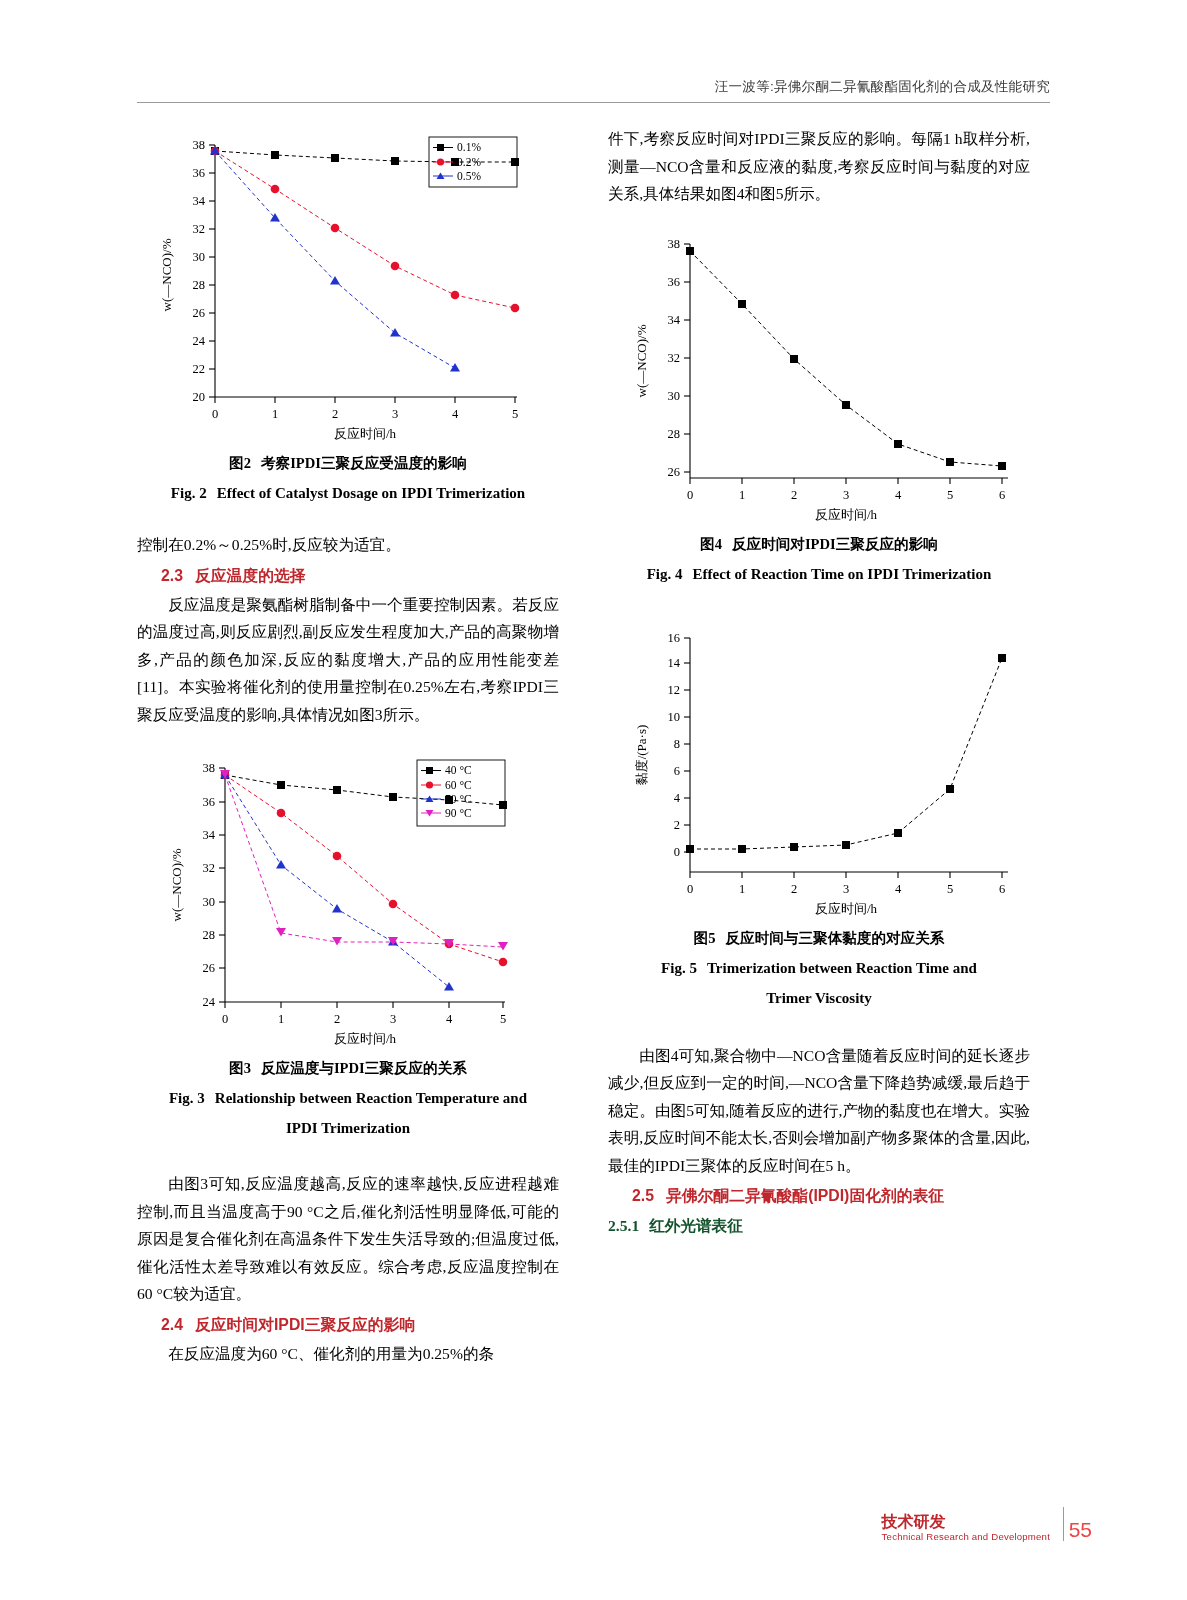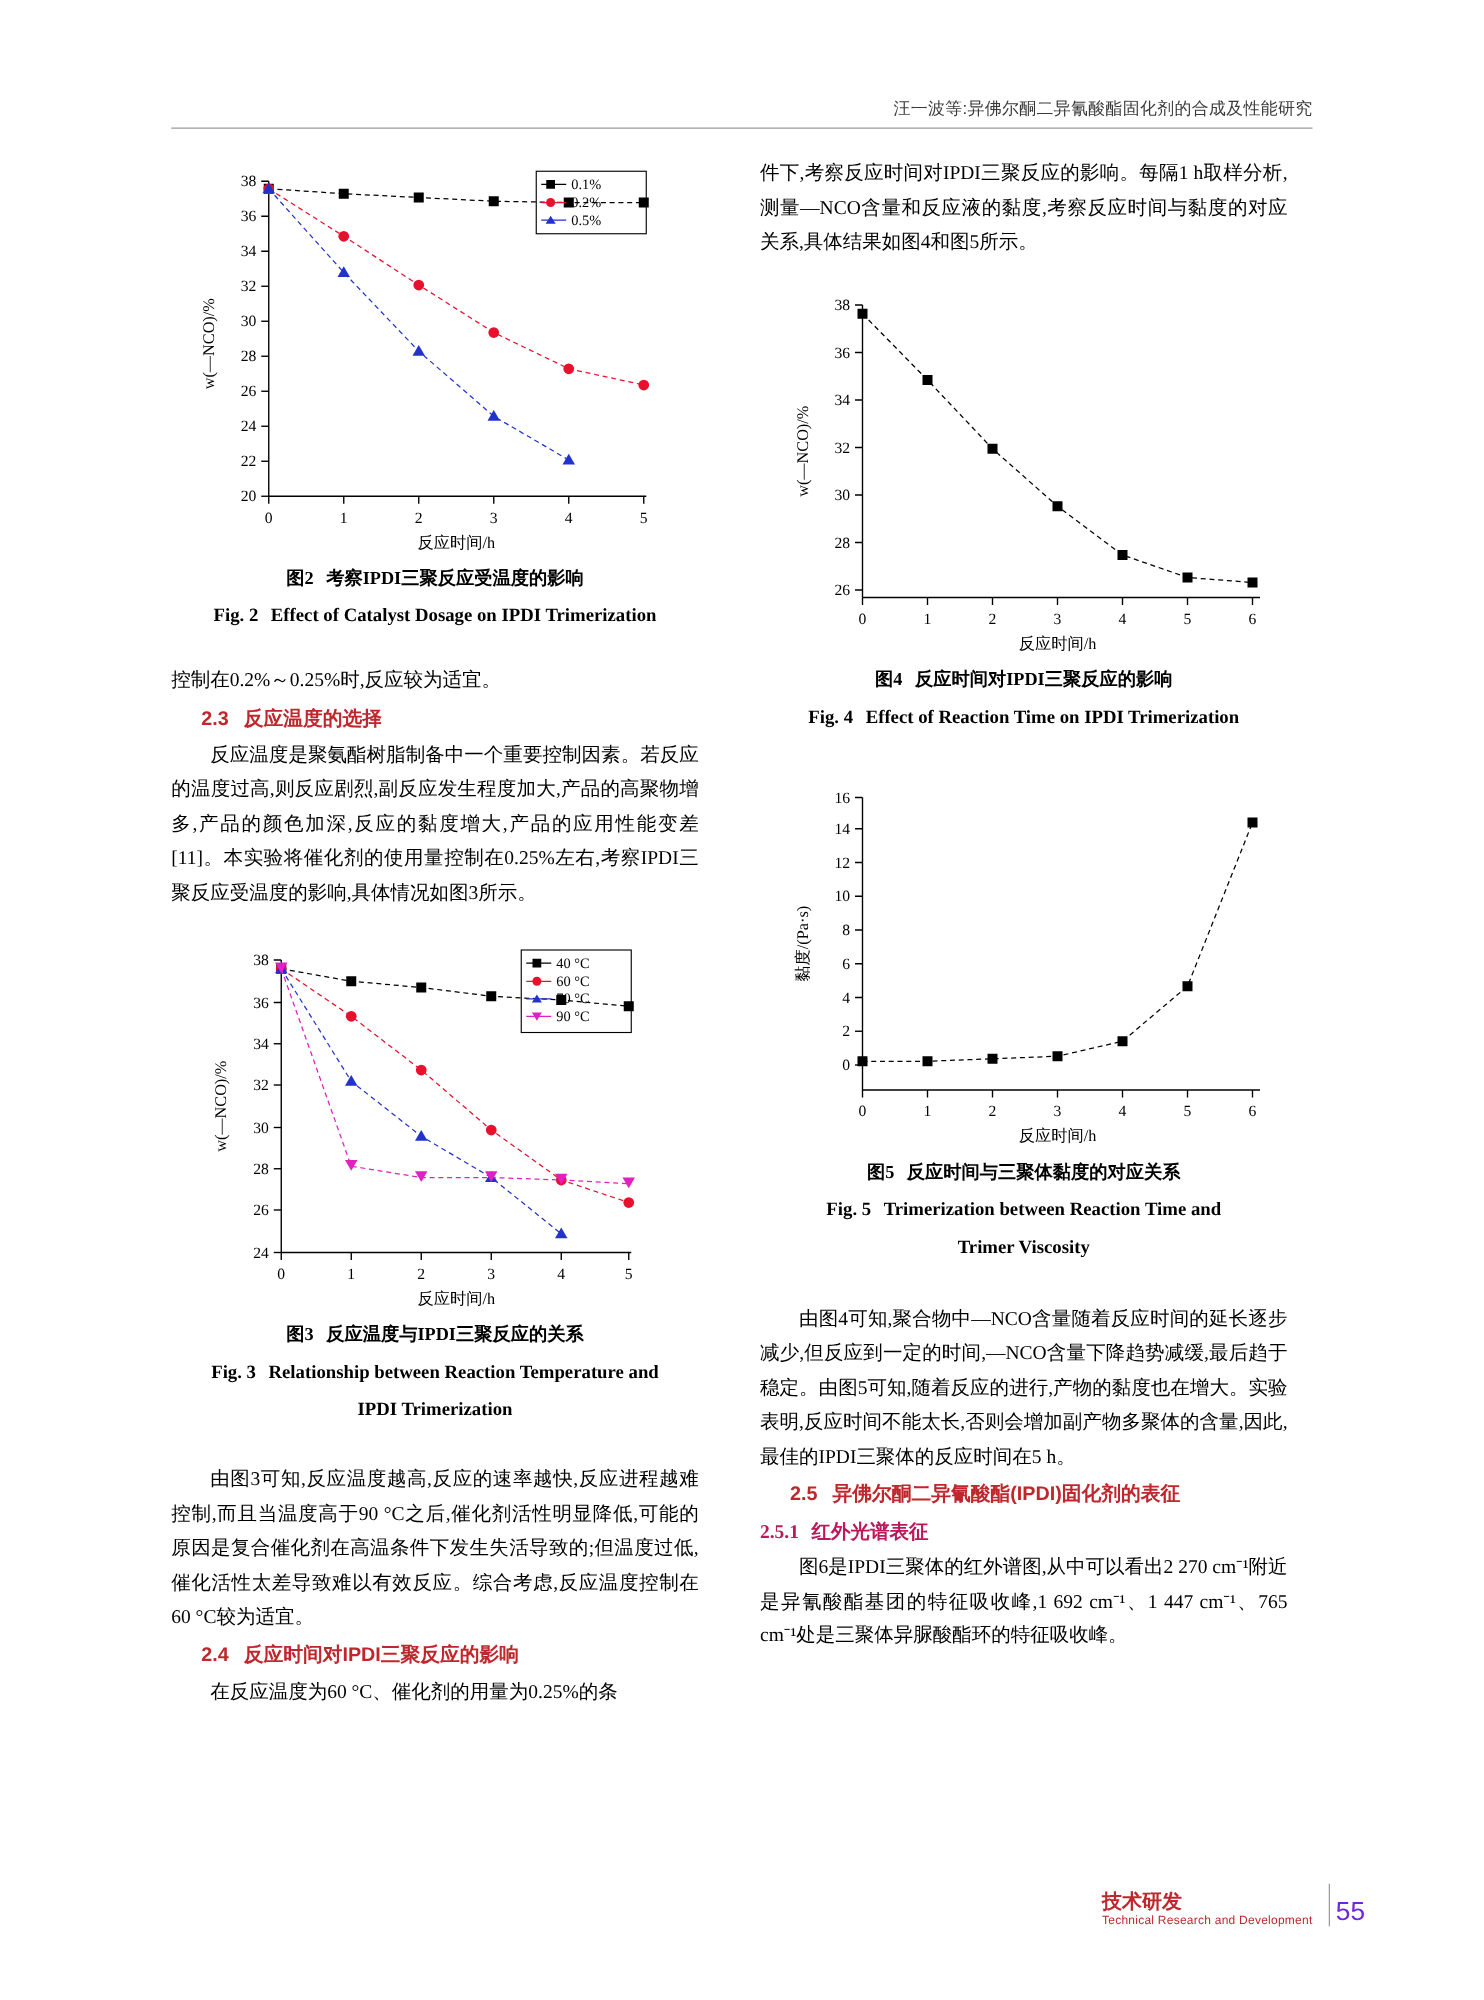--- a/index.html
+++ b/index.html
@@ -57,21 +57,21 @@
   .section-head {
     color: #c0272d;
     font-weight: bold;
     font-size: 15.8px;
     font-family: "Liberation Sans", sans-serif;
     line-height: 28px;
     margin: 3px 0 1px 0;
   }
   .section-head .num { margin-right: 12px; margin-left: 24px; }
   .subsec-head {
-    color: #be185d;
+    color: #14532d;
     font-weight: bold;
     font-size: 15.6px;
     line-height: 28px;
     margin: 2px 0 0 0;
   }
   .subsec-head .num { margin-right: 10px; }
 
   .figcap {
     text-align: center;
     font-weight: bold;
@@ -109,21 +109,21 @@
     font-size: 9.6px;
     color: #c0272d;
     letter-spacing: 0.2px;
   }
   .footer-brand .pagenum {
     position: absolute;
     right: -42px;
     bottom: 0px;
     font-family: "Liberation Sans", sans-serif;
     font-size: 21px;
-    color: #6d28d9;
+    color: #ef4444;
   }
   .footer-sep {
     position: absolute;
     right: -14px;
     bottom: 1px;
     width: 1px;
     height: 34px;
     background: #9b9b9b;
   }
 </style>
@@ -496,21 +496,20 @@
     <p class="indent">由图4可知,聚合物中—NCO含量随着反应时间的延长逐步减少,但反应到一定的时间,—NCO含量下降趋势减缓,最后趋于稳定。由图5可知,随着反应的进行,产物的黏度也在增大。实验表明,反应时间不能太长,否则会增加副产物多聚体的含量,因此,最佳的IPDI三聚体的反应时间在5 h。</p>
 
     <div class="section-head">
       <span class="num">2.5</span><span>异佛尔酮二异氰酸酯(IPDI)固化剂的表征</span>
     </div>
 
     <div class="subsec-head">
       <span class="num">2.5.1</span><span>红外光谱表征</span>
     </div>
 
-    <p class="indent">图6是IPDI三聚体的红外谱图,从中可以看出2 270 cm⁻¹附近是异氰酸酯基团的特征吸收峰,1 692 cm⁻¹、1 447 cm⁻¹、765 cm⁻¹处是三聚体异脲酸酯环的特征吸收峰。</p>
   </div>
 
   <div class="footer-brand">
     <div class="zh">技术研发</div>
     <div class="en">Technical Research and Development</div>
     <div class="footer-sep"></div>
     <div class="pagenum">55</div>
   </div>
 
 </div>

